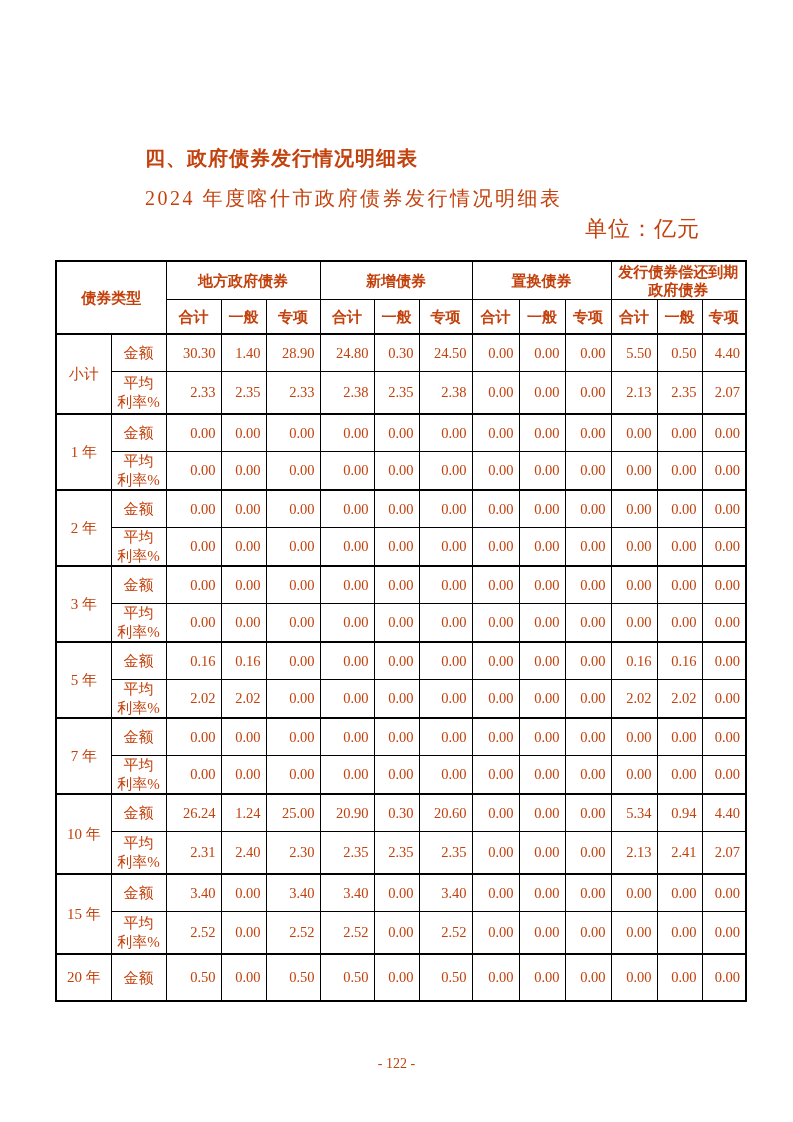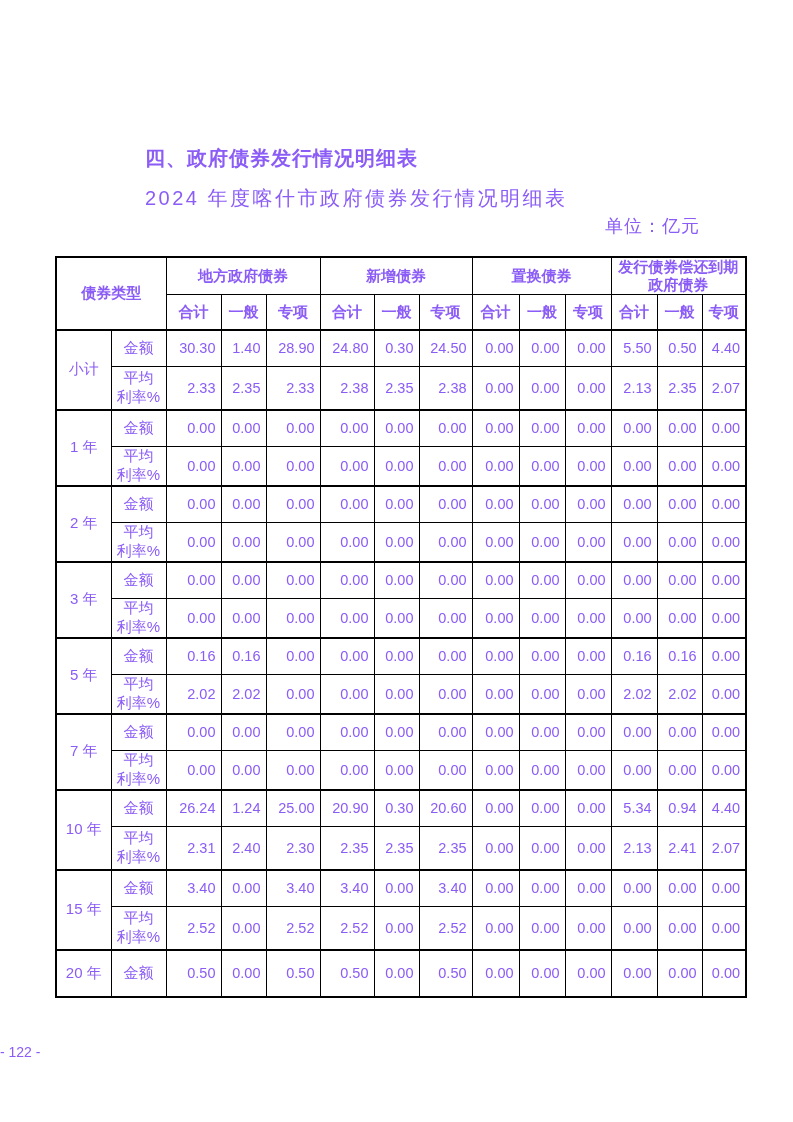--- a/index.html
+++ b/index.html
@@ -2,42 +2,42 @@
 <html><head>
 <meta charset="utf-8">
 <style>
   * { margin: 0; padding: 0; box-sizing: border-box; }
   html, body { background: #ffffff; }
   .page {
     position: relative;
     width: 793px;
     height: 1122px;
     background: #ffffff;
-    color: #8b5cf6;
-    font-family: Liberation Sans, sans-serif;
+    color: #c2410c;
+    font-family: Liberation Serif, serif;
     overflow: hidden;
     margin: 0 auto;
   }
   .heading {
     margin: 146px 0 0 145px;
     font-size: 20px;
     font-weight: bold;
     letter-spacing: 1px;
     line-height: 1.2;
   }
   .subtitle {
     margin: 16px 0 0 145px;
     font-size: 20px;
     letter-spacing: 2.5px;
     line-height: 1.2;
   }
   .unit {
     margin: 6px 93px 0 0;
     text-align: right;
-    font-size: 18px;
+    font-size: 22px;
     letter-spacing: 1px;
     line-height: 1.2;
   }
   table.bond-table {
     margin: 18px 0 0 55px;
     width: 690px;
     border-collapse: collapse;
     table-layout: fixed;
     border: 2px solid #000;
   }
@@ -62,23 +62,24 @@
   tr.last-row { height: 47px; }
   tr.group-start td { border-top: 2px solid #000; }
   td.num {
     text-align: right;
     padding-right: 5px;
     font-size: 14.5px;
   }
   td.metric { line-height: 1.25; text-align: center; }
   .footer {
     position: absolute;
-    bottom: 62px;
+    bottom: 50px;
     left: 0;
     width: 100%;
+    text-align: center;
     font-size: 14px;
   }
 </style>
 </head>
 <body>
 
 <div class="page">
   <div class="heading">四、政府债券发行情况明细表</div>
   <div class="subtitle">2024 年度喀什市政府债券发行情况明细表</div>
   <div class="unit">单位：亿元</div>

